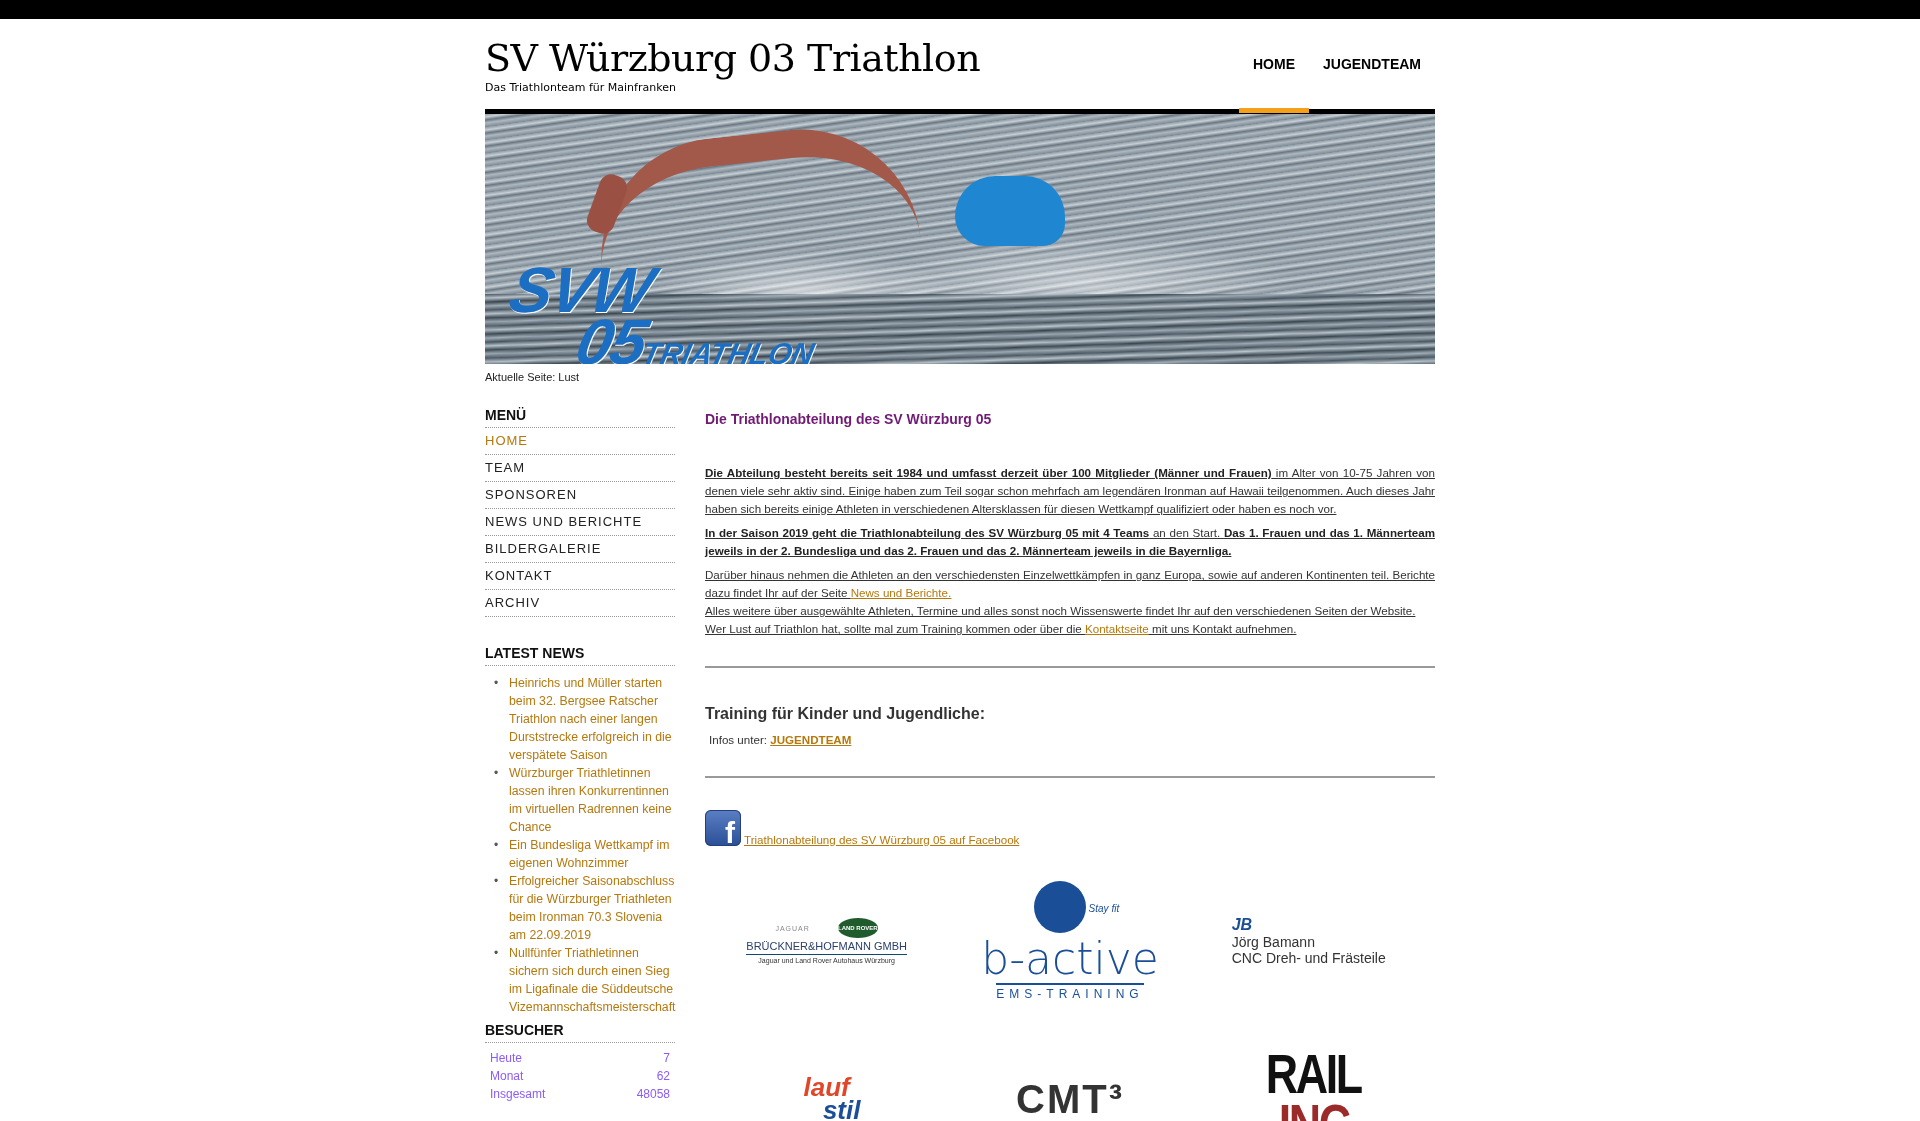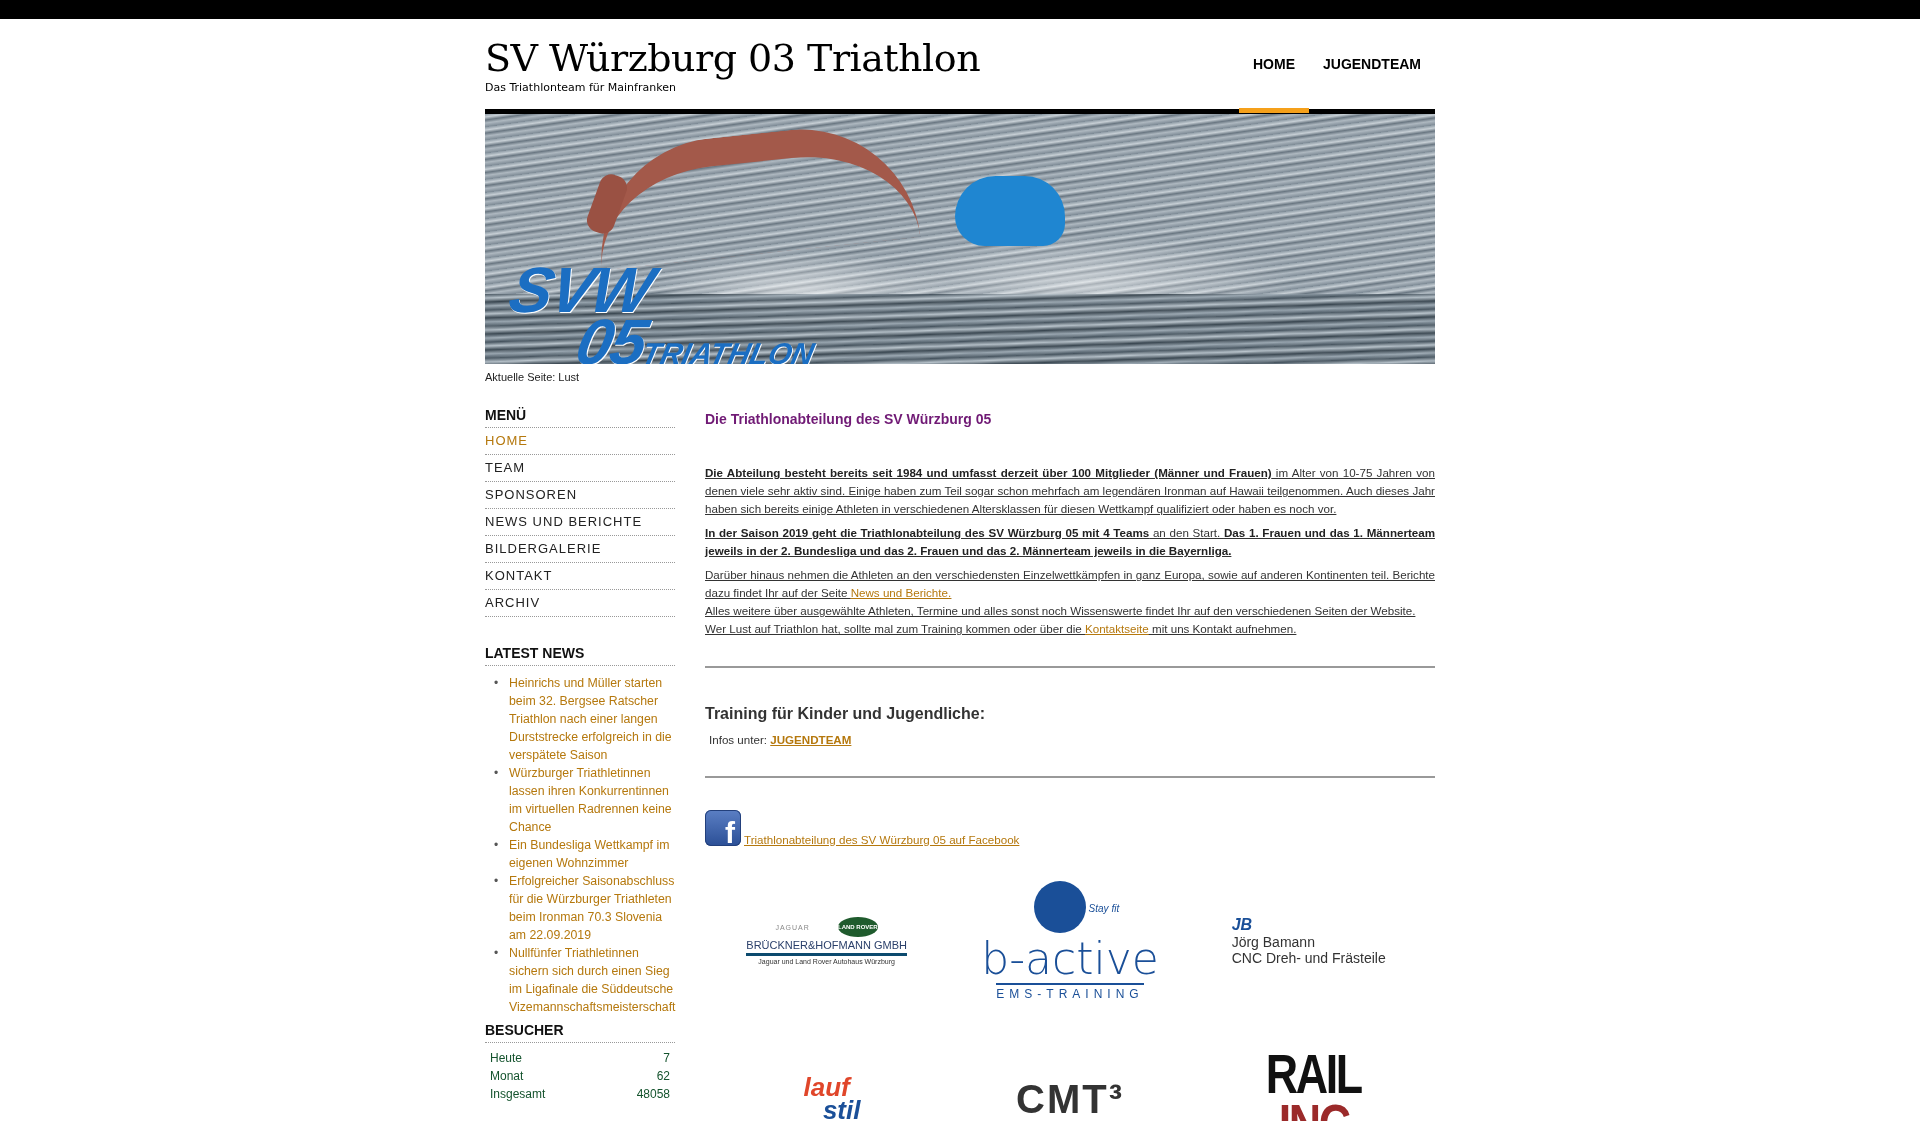--- a/index.html
+++ b/index.html
@@ -32,21 +32,21 @@
   .breadcrumb { font-size: 11px; color: #222; margin-top: 7px; height: 20px; }
   .cols { display: flex; margin-top: 10px; }
   .sidebar { width: 190px; flex: none; }
   .sb-title { font-size: 14px; font-weight: bold; color: #111; padding-bottom: 4px; border-bottom: 1px dotted #999; margin-top: 6px; }
   .menu-item { font-size: 13px; letter-spacing: 1px; text-transform: uppercase; color: #222; height: 27px; line-height: 26px; border-bottom: 1px dotted #999; cursor: pointer; }
   .menu-item.active { color: #b5780d; }
   .news-list { list-style: none; margin: 8px 0 0 0; padding-left: 24px; }
   .news-list li { position: relative; font-size: 12.3px; line-height: 18px; color: #b5780d; cursor: pointer; }
   .news-list li::before { content: "•"; position: absolute; left: -15px; color: #555; font-size: 12px; }
   .visitors { margin-top: 6px; padding: 0 5px; }
-  .visitor-row { display: flex; justify-content: space-between; font-size: 12px; line-height: 18px; color: #14532d; }
+  .visitor-row { display: flex; justify-content: space-between; font-size: 12px; line-height: 18px; color: #8b5cf6; }
   .content { margin-left: 30px; width: 730px; }
   .content h2 { font-size: 14px; font-weight: bold; color: #701a75; margin-top: 10px; }
   .content p { font-size: 11.6px; line-height: 18px; color: #333; text-align: justify; text-decoration: underline; }
   .content p.first { margin-top: 37px; }
   .content p.gap { margin-top: 6px; }
   .content b { color: #222; }
   .link { color: #b5780d; text-decoration: underline; cursor: pointer; }
   .hr { border-top: 2px solid #999; margin: 28px 0 0 0; height: 0; }
   .content h3 { font-size: 16px; font-weight: bold; color: #333; margin-top: 37px; }
   .infos { font-size: 11.6px; margin-top: 10px; padding-left: 4px; }
@@ -54,21 +54,21 @@
   .hr2 { border-top: 2px solid #999; margin-top: 30px; }
   .fb-row { margin-top: 32px; display: flex; align-items: flex-end; height: 36px; }
   .fb-icon { width: 36px; height: 36px; border-radius: 6px; background: linear-gradient(#5b7fc4, #2b4f96); position: relative; box-shadow: inset 0 0 0 1px #23407c; cursor: pointer; }
   .fb-icon span { position: absolute; right: 6px; bottom: -2px; color: #fff; font-weight: bold; font-size: 30px; font-family: "Liberation Sans", sans-serif; line-height: 1; }
   .fb-link { font-size: 11.6px; margin-left: 3px; }
   .sponsors { margin-top: 30px; display: grid; grid-template-columns: repeat(3, 1fr); row-gap: 28px; }
   .sponsor { height: 130px; display: flex; flex-direction: column; align-items: center; justify-content: center; cursor: pointer; }
   .s1 .jag { display: flex; align-items: center; gap: 28px; }
   .s1 .jag .cat { font-size: 7px; color: #888; letter-spacing: 1px; }
   .s1 .jag .lr { width: 40px; height: 20px; border-radius: 50%; background: #1f5b2d; color: #fff; font-size: 6px; text-align: center; line-height: 20px; font-weight: bold; }
-  .s1 .name { font-size: 11px; color: #2a3f6a; margin-top: 2px; border-bottom: 3px solid #0c4a6e; padding-bottom: 2px; }
+  .s1 .name { font-size: 11px; color: #2a3f6a; margin-top: 2px; border-bottom: 1px solid #0c4a6e; padding-bottom: 2px; }
   .s1 .sub { font-size: 7px; color: #333; margin-top: 2px; }
   .s2 .circle { width: 52px; height: 52px; border-radius: 50%; background: #1a4f98; position: relative; margin-left: -20px; }
   .s2 .circle::after { content: "~ Stay fit"; position: absolute; left: 46px; top: 22px; color: #1a4f98; font-size: 10px; font-style: italic; white-space: nowrap; }
   .s2 .big { font-size: 44px; color: #1a4f98; font-family: "DejaVu Sans", sans-serif; font-weight: 300; line-height: 48px; margin-top: 2px; }
   .s2 .ems { font-size: 12px; letter-spacing: 5px; color: #1a4f98; border-top: 2px solid #1a4f98; padding-top: 2px; }
   .s3 { align-items: flex-start; padding-left: 40px; }
   .s3 .jb { color: #1a4f98; font-style: italic; font-weight: bold; font-size: 16px; }
   .s3 .l { font-size: 14px; color: #333; line-height: 16px; }
   .s4 .lauf { font-size: 26px; font-weight: bold; font-style: italic; color: #e0462a; }
   .s4 .stil { font-size: 26px; font-weight: bold; font-style: italic; color: #1a4f98; margin-left: 30px; margin-top: -8px; }

